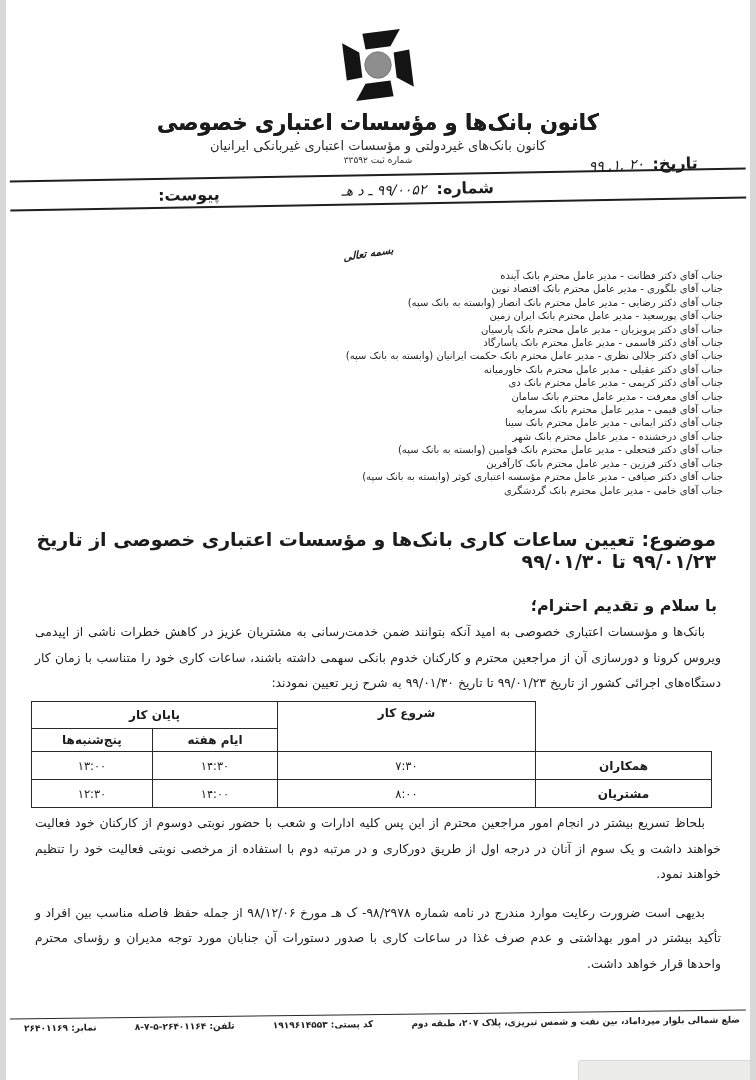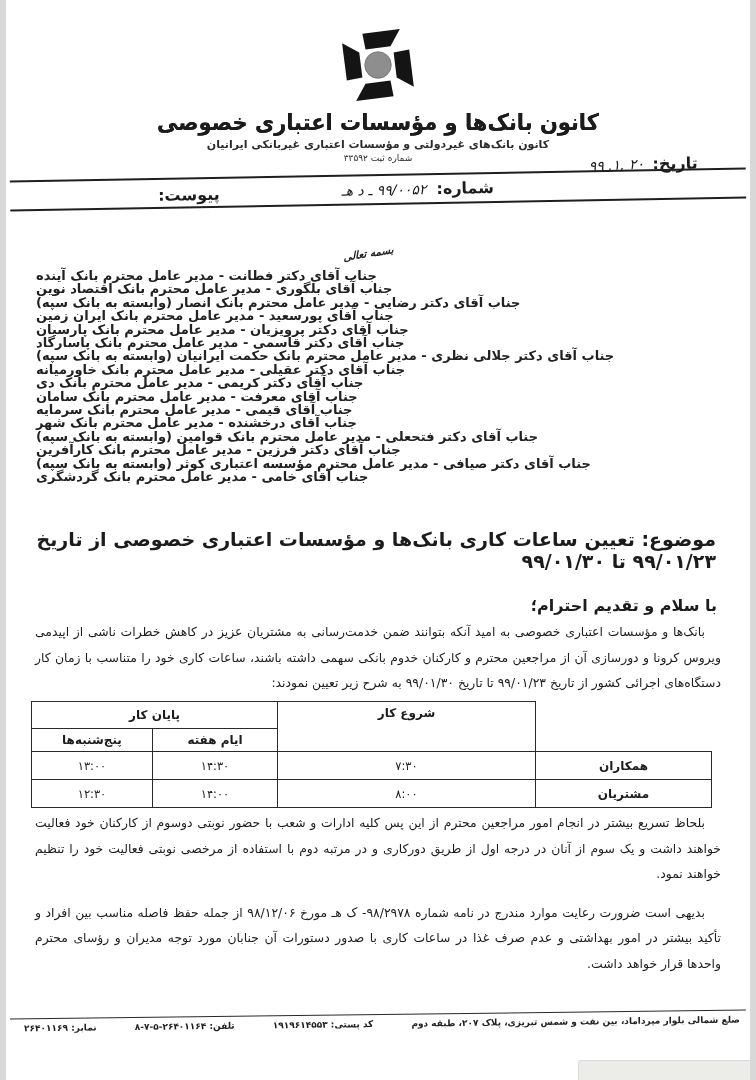--- a/index.html
+++ b/index.html
@@ -15,21 +15,21 @@
   }
   
   .letterhead{position:absolute;top:26px;left:0;right:0;text-align:center;}
   .logo{display:inline-block;width:78px;height:78px;}
   .org-title{
     font-size:21px;font-weight:bold;letter-spacing:-0.5px;
     margin-top:2px;
     text-shadow:0 0 .6px #1c1c1c;
     transform:scaleY(1.08);
   }
-  .org-subtitle{font-size:11px;font-weight:bold;margin-top:4px;color:#2b2b2b;}
+  .org-subtitle{font-size:13px;font-weight:normal;margin-top:4px;color:#2b2b2b;}
   .org-reg{font-size:9px;font-weight:normal;margin-top:2px;color:#2b2b2b;}
   
   .meta{
     position:absolute;top:174px;left:4px;right:4px;height:27px;
     border-top:2px solid #1f1f1f;border-bottom:2px solid #1f1f1f;
     transform:rotate(-1deg);
   }
   .meta .label{font-size:16px;font-weight:bold;}
   .hand{font-style:italic;font-size:14px;font-weight:500;letter-spacing:1px;}
   .meta-date{position:absolute;top:-17px;right:48px;display:flex;gap:8px;align-items:baseline;}
@@ -39,21 +39,21 @@
   
   .besmeh{
     position:absolute;top:247px;right:356px;
     font-size:10.5px;font-style:italic;font-weight:bold;
     transform:rotate(-9deg) skewX(-6deg);
     color:#222;
   }
   
   .recipients{
     position:absolute;top:269px;right:27px;left:30px;
-    text-align:left;font-size:13px;font-weight:bold;
+    text-align:right;font-size:10px;font-weight:normal;
     line-height:13.4px;color:#222;
   }
   
   .subject{
     position:absolute;top:528px;right:34px;left:30px;
     font-size:19px;font-weight:bold;text-align:right;
   }
   .greeting{position:absolute;top:596px;right:33px;font-size:16px;font-weight:600;}
   .body1{
     position:absolute;top:619px;right:29px;left:29px;
@@ -136,20 +136,21 @@
     <div>جناب آقای بلگوری - مدیر عامل محترم بانک اقتصاد نوین</div>
     <div>جناب آقای دکتر رضایی - مدیر عامل محترم بانک انصار (وابسته به بانک سپه)</div>
     <div>جناب آقای پورسعید - مدیر عامل محترم بانک ایران زمین</div>
     <div>جناب آقای دکتر پرویزیان - مدیر عامل محترم بانک پارسیان</div>
     <div>جناب آقای دکتر قاسمی - مدیر عامل محترم بانک پاسارگاد</div>
     <div>جناب آقای دکتر جلالی نظری - مدیر عامل محترم بانک حکمت ایرانیان (وابسته به بانک سپه)</div>
     <div>جناب آقای دکتر عقیلی - مدیر عامل محترم بانک خاورمیانه</div>
     <div>جناب آقای دکتر کریمی - مدیر عامل محترم بانک دی</div>
     <div>جناب آقای معرفت - مدیر عامل محترم بانک سامان</div>
     <div>جناب آقای قیمی - مدیر عامل محترم بانک سرمایه</div>
+    <div>جناب آقای دکتر ایمانی - مدیر عامل محترم بانک سینا</div>
     <div>جناب آقای درخشنده - مدیر عامل محترم بانک شهر</div>
     <div>جناب آقای دکتر فتحعلی - مدیر عامل محترم بانک قوامین (وابسته به بانک سپه)</div>
     <div>جناب آقای دکتر فرزین - مدیر عامل محترم بانک کارآفرین</div>
     <div>جناب آقای دکتر صیافی - مدیر عامل محترم مؤسسه اعتباری کوثر (وابسته به بانک سپه)</div>
     <div>جناب آقای خامی - مدیر عامل محترم بانک گردشگری</div>
   </div>
 
   <div class="subject">موضوع: تعیین ساعات کاری بانک‌ها و مؤسسات اعتباری خصوصی از تاریخ ۹۹/۰۱/۲۳ تا ۹۹/۰۱/۳۰</div>
 
   <div class="greeting">با سلام و تقدیم احترام؛</div>

